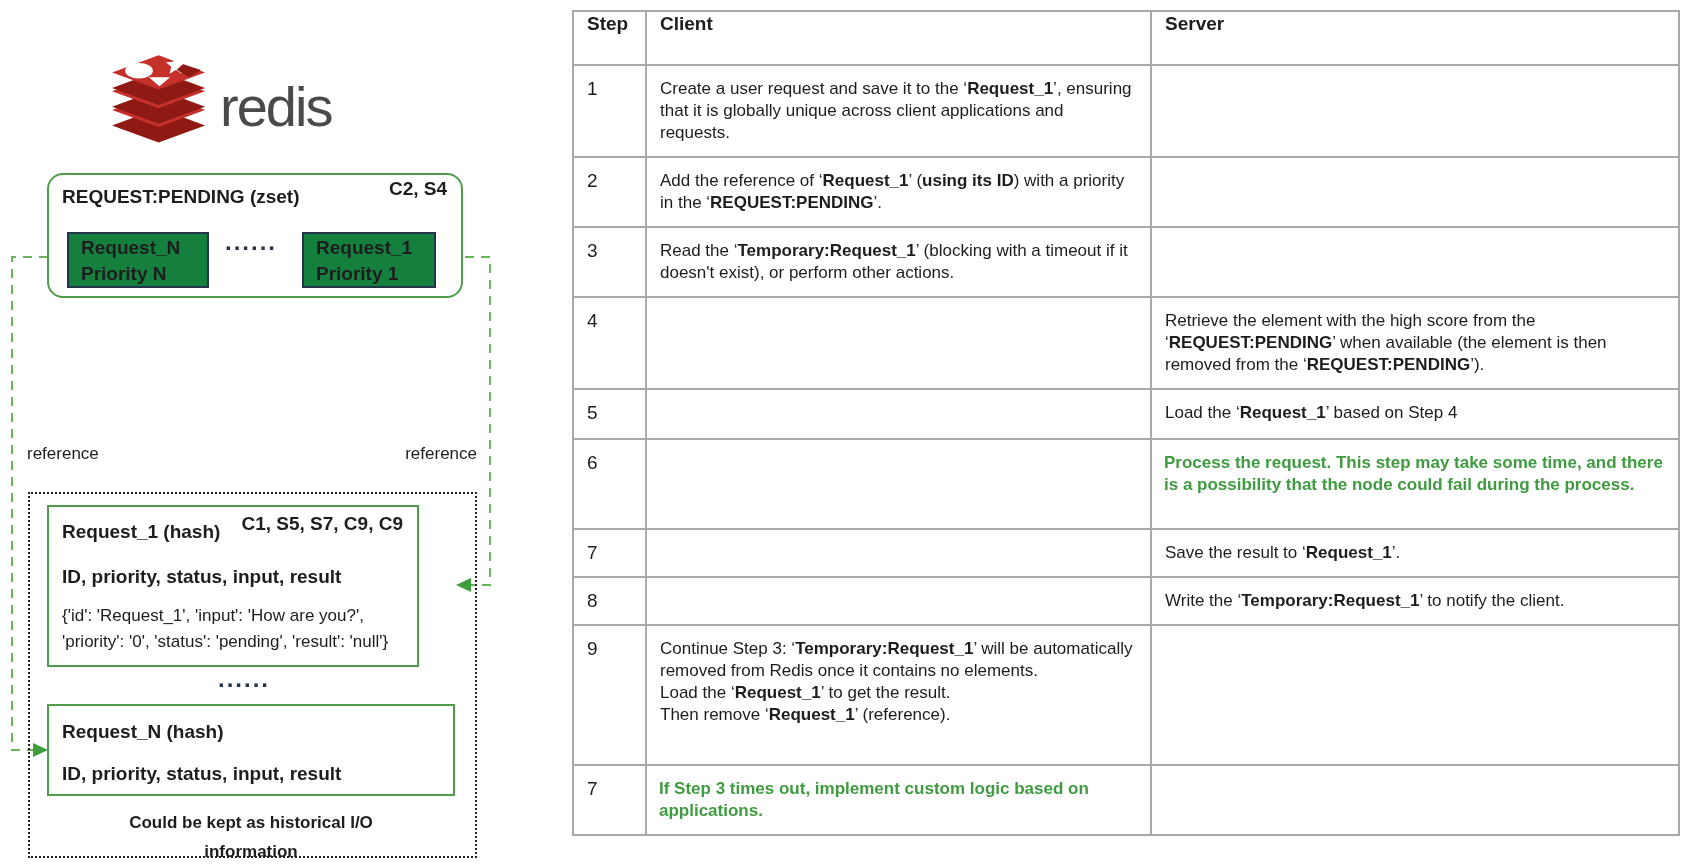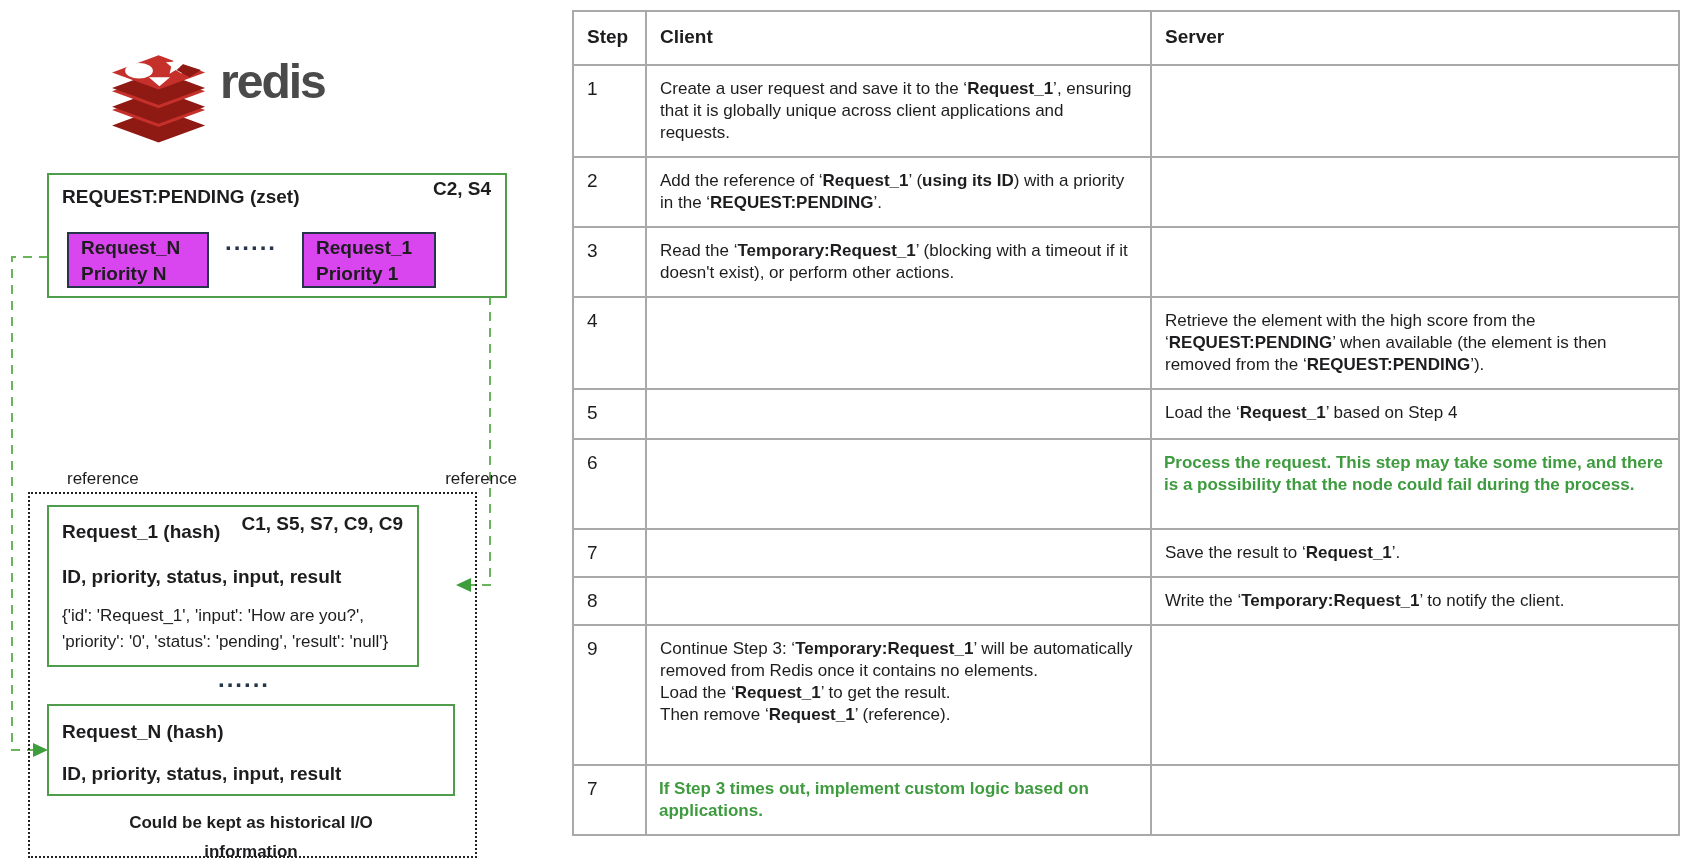--- a/index.html
+++ b/index.html
@@ -9,44 +9,44 @@
     --text-color:#1d1d1f; --dotted-border:#222222;
   }
   html,body{margin:0;padding:0;background:#fff;}
   body{width:1688px;height:868px;font-family:"Liberation Sans",sans-serif;color:var(--text-color);}
   .canvas{position:relative;width:1688px;height:868px;overflow:hidden;background:#fff;}
 
   
   .diagram{position:absolute;left:0;top:0;width:540px;height:868px;}
   .logo{position:absolute;left:108px;top:52px;width:260px;height:100px;}
   .logo svg{position:absolute;left:0;top:2px;width:102px;height:94px;}
-  .logo .wordmark{position:absolute;left:112px;top:2px;font-size:48px;font-weight:700;
+  .logo .wordmark{position:absolute;left:112px;top:22px;font-size:56px;font-weight:400;
     letter-spacing:-2px;color:var(--logo-text-color);}
 
   .gbox{position:absolute;border:2px solid var(--green-border);background:#fff;box-sizing:border-box;}
   .gbox .btitle{position:absolute;left:13px;font-size:19px;font-weight:700;}
   .gbox .btag{position:absolute;right:14px;font-size:19px;font-weight:700;}
 
-  .box-pending{left:47px;top:173px;width:460px;height:125px;}
+  .box-pending{left:47px;top:173px;width:416px;height:125px;border-radius:16px;}
   .box-pending .btitle{top:11px;}
   .box-pending .btag{top:3px;}
-  .inner-box{position:absolute;border:2px solid var(--inner-box-border);background:#d946ef;
+  .inner-box{position:absolute;border:2px solid var(--inner-box-border);background:#15803d;
     box-sizing:border-box;font-size:19px;font-weight:700;line-height:26px;
     padding:1px 0 0 12px;white-space:pre-line;}
   .inner-left{left:18px;top:57px;width:142px;height:56px;}
   .inner-right{left:253px;top:57px;width:134px;height:56px;}
   .dots{position:absolute;font-size:24px;font-weight:700;letter-spacing:2px;color:var(--inner-box-border);}
   .dots-pending{left:176px;top:53px;}
 
   .box-temp{left:47px;top:340px;width:408px;height:91px;}
   .box-temp .btitle{top:14px;}
   .box-temp .btag{top:6px;}
   .box-temp .bvalue{position:absolute;left:13px;top:55px;font-size:19px;font-weight:700;}
 
-  .ref{position:absolute;top:469px;font-size:17px;margin-left:40px;}
+  .ref{position:absolute;top:444px;font-size:17px;}
   .ref-left{left:27px;}
   .ref-right{left:400px;width:77px;text-align:right;}
 
   .dotted-box{position:absolute;left:28px;top:492px;width:449px;height:366px;
     border:2px dotted var(--dotted-border);box-sizing:border-box;}
 
   .box-req1{left:47px;top:505px;width:372px;height:162px;}
   .box-req1 .btitle{top:14px;}
   .box-req1 .btag{top:6px;text-align:right;}
   .bfields{position:absolute;left:13px;font-size:19px;font-weight:700;text-align:right;}
@@ -64,21 +64,21 @@
 
   .connectors{position:absolute;left:0;top:0;width:540px;height:868px;pointer-events:none;}
   .connectors .dash{stroke:var(--green-dash);stroke-width:2;fill:none;stroke-dasharray:9 7;}
   .connectors .arrow{fill:var(--green-arrow);stroke:none;}
 
   
   .workflow-table{position:absolute;left:572px;top:10px;width:1106px;
     border-collapse:collapse;table-layout:fixed;background:#fff;}
   .workflow-table th,.workflow-table td{border:2px solid var(--table-border);
     vertical-align:top;text-align:left;box-sizing:border-box;}
-  .workflow-table th{font-size:19px;font-weight:700;padding:14px 13px;height:54px;}
+  .workflow-table th{font-size:19px;font-weight:700;padding:1px 13px;height:54px;}
   .workflow-table td{font-size:17px;line-height:22px;padding:12px 13px;}
   .workflow-table td.step-cell{font-size:19px;}
   .workflow-table td.text-cell{white-space:pre-wrap;}
   .workflow-table td.green{color:var(--green-text);font-weight:700;padding-left:12px;}
   .workflow-table b{font-weight:700;}
 </style>
 </head>
 <body>
 
 <div class="canvas">

